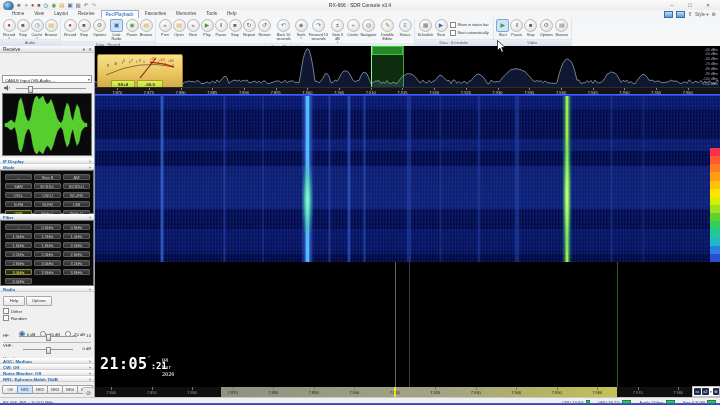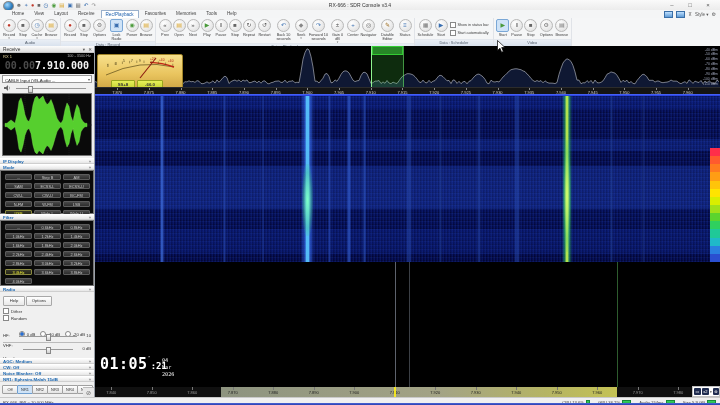--- a/index.html
+++ b/index.html
@@ -325,27 +325,20 @@
       </div>
     </div>
 
   <div class="abs" id="sidebar">
     <div class="abs paneheader" style="top:0;">
       <span>Receive</span>
       <span class="abs" style="right:9px;top:0;font-size:4.5px;color:#555;">▾</span>
       <span class="abs" style="right:2px;top:0;font-size:4.5px;color:#555;">✕</span>
     </div>
 
-    <div class="abs" style="left:0;top:7px;width:94px;height:21px;background:#000;">
-      <span class="abs" style="left:3px;top:1px;font-size:4px;color:#e8d8a0;">RX 1</span>
-      <span class="abs" style="right:3px;top:1px;font-size:3.8px;color:#aaa;">100 - 3500 Hz</span>
-      <div class="abs mono" style="left:0;top:7px;width:94px;text-align:center;font-size:10px;font-weight:bold;">
-        <span style="color:#4a4a4a;">00.00</span><span style="color:#f2f2f2;">7.910.000</span>
-      </div>
-    </div>
 
     <div class="abs" style="left:2px;top:29px;width:90px;height:8px;background:#fff;border:0.5px solid #999;box-sizing:border-box;">
       <span class="abs" style="left:2px;top:1.5px;font-size:4.3px;color:#222;white-space:nowrap;">CABLE Input (VB-Audio ...</span>
       <span class="abs" style="right:1px;top:1px;font-size:4px;color:#555;">▾</span>
     </div>
 
     <div class="abs" style="left:2px;top:38px;width:90px;height:8px;">
       <svg class="abs" style="left:2px;top:1px;" width="7" height="6">
         <polygon points="0,2 2,2 4,0 4,6 2,4 0,4" fill="#666"></polygon>
           <path d="M5,1.5 Q6.5,3 5,4.5" stroke="#888" stroke-width="0.6" fill="none"></path>
@@ -609,21 +602,21 @@
       <div class="legblock" style="background: rgb(91, 212, 46);"></div>
       <div class="legblock" style="background: rgb(47, 208, 94);"></div>
       <div class="legblock" style="background: rgb(31, 201, 152);"></div>
       <div class="legblock" style="background: rgb(31, 185, 201);"></div>
       <div class="legblock" style="background: rgb(42, 127, 224);"></div>
       <div class="legblock" style="background: rgb(42, 79, 208);"></div>
     </div>
 
   <div class="abs" id="blackarea">
     <div class="abs" id="clockbox">
-      <span id="clocktime" class="mono">01:05</span><span id="clockmarks" class="mono">″</span><span id="clocksec" class="mono">:21</span>
+      <span id="clocktime" class="mono">21:05</span><span id="clockmarks" class="mono">″</span><span id="clocksec" class="mono">:21</span>
       <div id="datebox" class="mono">
         <div>04 Mar</div>
         <div>2026</div>
       </div>
     </div>
   <div class="vline" style="left: 299.7px; background: rgba(185, 195, 215, 0.5);"></div>
       <div class="vline" style="left: 313.7px; background: rgba(185, 195, 215, 0.32);"></div>
       <div class="vline" style="left: 522.45px; background: rgba(110, 220, 110, 0.42);"></div>
     </div>
 

